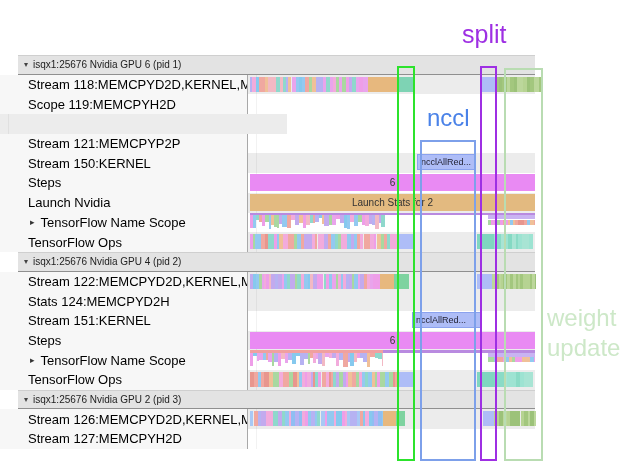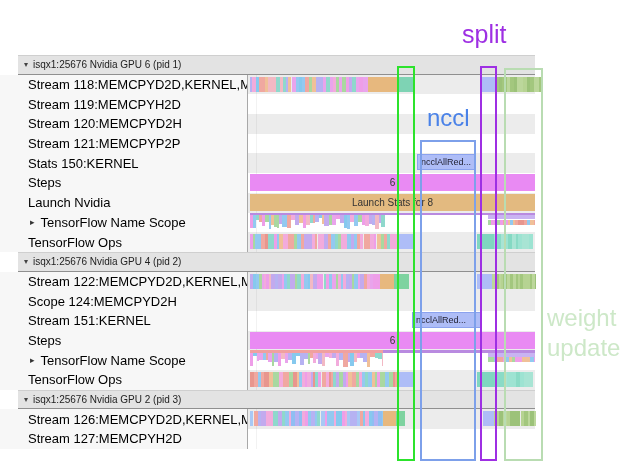--- a/index.html
+++ b/index.html
@@ -95,58 +95,55 @@
           <div class="seg" style="left: 279.361px; width: 2.67391px; background: rgb(156, 194, 121);"></div>
           <div class="seg" style="left: 282.035px; width: 4.12202px; background: rgb(163, 199, 126);"></div>
           <div class="seg" style="left: 286.157px; width: 2.69894px; background: rgb(188, 215, 155);"></div>
           <div class="seg" style="left: 288.856px; width: 2.00991px; background: rgb(188, 215, 155);"></div>
           <div class="seg" style="left: 290.866px; width: 2.49291px; background: rgb(163, 199, 126);"></div>
           <div class="seg" style="left: 293.359px; width: 1.64112px; background: rgb(156, 194, 121);"></div>
         </div>
       </div>
       <div class="row">
         <div class="label-cell">
-          <div>Stream 119:MEMCPYH2D</div>
+          <div>Scope 119:MEMCPYH2D</div>
         </div>
         <div class="tl"></div>
       </div>
       <div class="row">
-        <div class="label-cell">
-          <div>Stream 120:MEMCPYD2H</div>
-        </div>
         <div class="tl shaded"></div>
       </div>
       <div class="row">
         <div class="label-cell">
           <div>Stream 121:MEMCPYP2P</div>
         </div>
         <div class="tl"></div>
       </div>
       <div class="row">
         <div class="label-cell">
-          <div>Stats 150:KERNEL</div>
+          <div>Stream 150:KERNEL</div>
         </div>
         <div class="tl shaded">
           <div class="ncclbox" style="left: 169px; width: 53px;">ncclAllRed...</div>
         </div>
       </div>
       <div class="row">
         <div class="label-cell">
           <div>Steps</div>
         </div>
         <div class="tl">
           <div class="barlabel" style="left: 2px; width: 285px; background: rgb(233, 138, 243);">6</div>
         </div>
       </div>
       <div class="row">
         <div class="label-cell">
           <div>Launch Nvidia</div>
         </div>
         <div class="tl shaded">
-          <div class="barlabel" style="left: 2px; width: 285px; background: rgb(227, 186, 128);">Launch Stats for 8</div>
+          <div class="barlabel" style="left: 2px; width: 285px; background: rgb(227, 186, 128);">Launch Stats for 2</div>
         </div>
       </div>
       <div class="row">
         <div class="label-cell">
           <div class="etri">▸</div>
           <div>TensorFlow Name Scope</div>
         </div>
         <div class="tl">
           <div style="position: absolute; top: 0px; left: 2px; width: 285px; height: 2.5px; background: rgb(185, 138, 224);"></div>
           <div style="position: absolute; top: 2.5px; left: 2px; width: 2.65729px; height: 13.1618px; background: rgb(238, 158, 232);"></div>
@@ -346,21 +343,21 @@
           <div class="seg" style="left: 272.129px; width: 2.8503px; background: rgb(163, 199, 126);"></div>
           <div class="seg" style="left: 274.98px; width: 3.31053px; background: rgb(182, 211, 146);"></div>
           <div class="seg" style="left: 278.29px; width: 4.00813px; background: rgb(182, 211, 146);"></div>
           <div class="seg" style="left: 282.298px; width: 2.17958px; background: rgb(163, 199, 126);"></div>
           <div class="seg" style="left: 284.478px; width: 2.99511px; background: rgb(188, 215, 155);"></div>
           <div class="seg" style="left: 287.473px; width: 0.527045px; background: rgb(156, 194, 121);"></div>
         </div>
       </div>
       <div class="row">
         <div class="label-cell">
-          <div>Scope 124:MEMCPYD2H</div>
+          <div>Stats 124:MEMCPYD2H</div>
         </div>
         <div class="tl shaded"></div>
       </div>
       <div class="row">
         <div class="label-cell">
           <div>Stream 151:KERNEL</div>
         </div>
         <div class="tl">
           <div class="ncclbox" style="left: 164px; width: 64px;">ncclAllRed...</div>
         </div>

